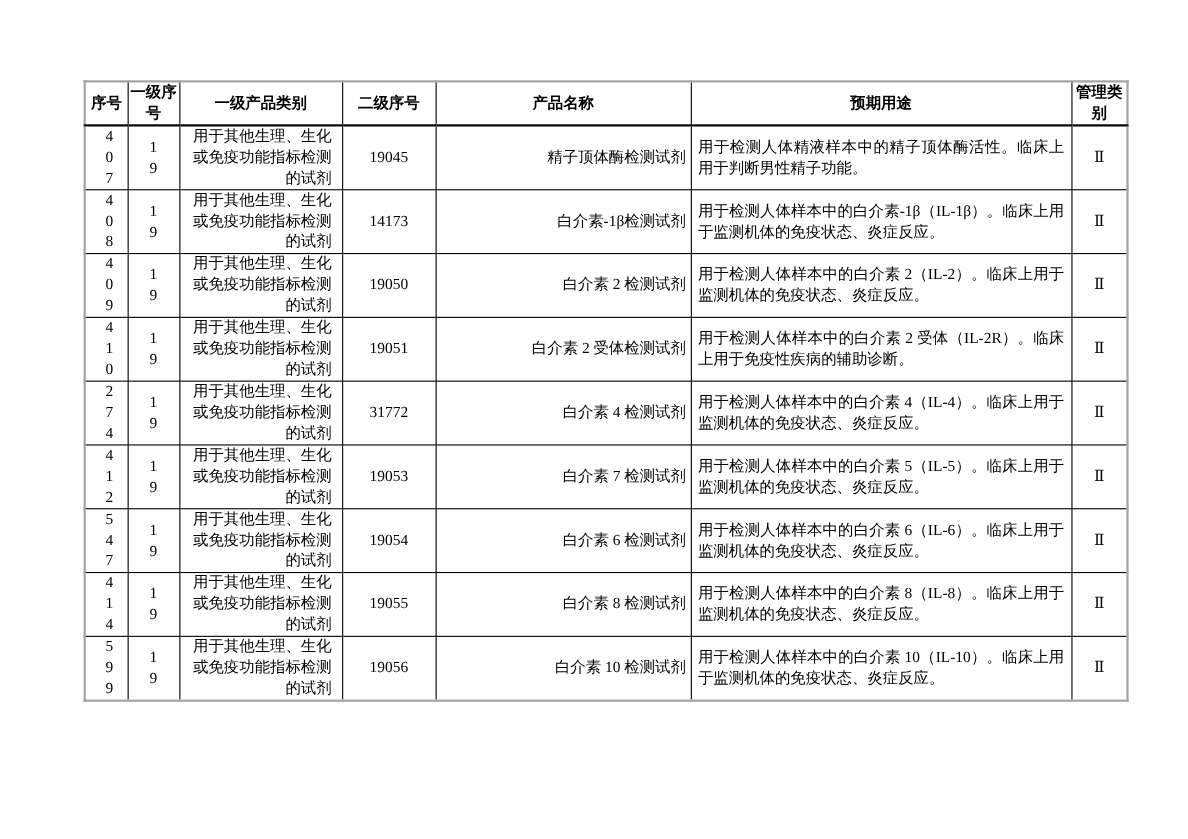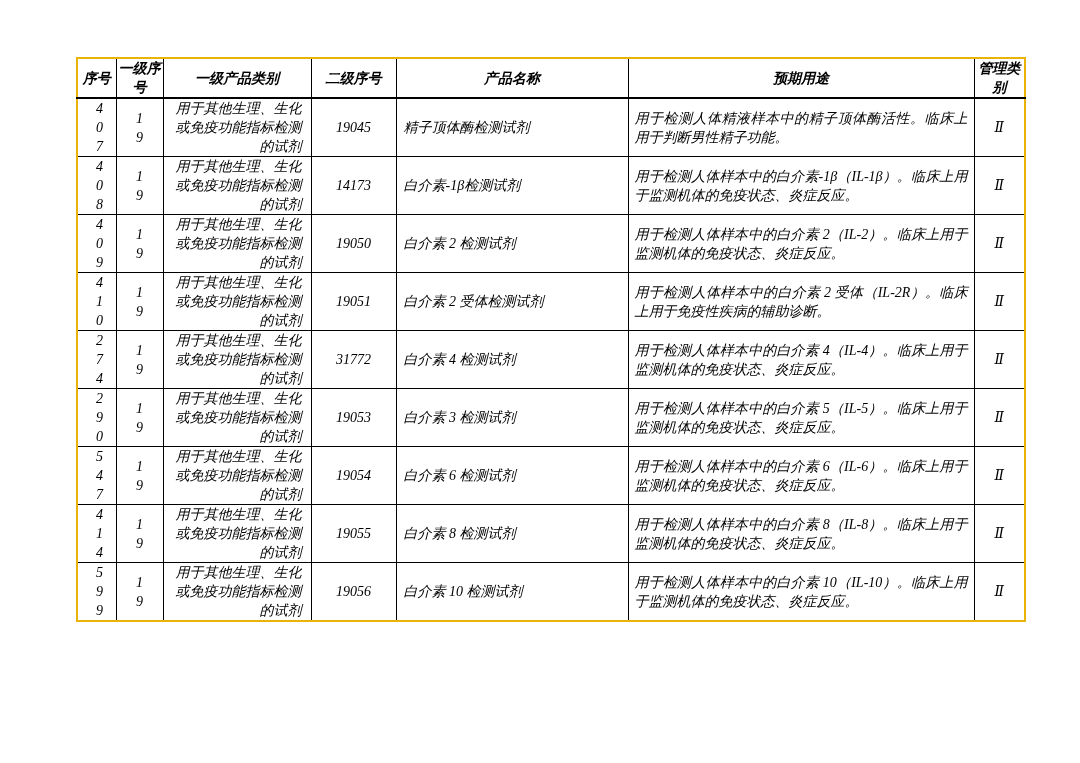--- a/index.html
+++ b/index.html
@@ -10,26 +10,25 @@
   body {
     width: 1080px;
     height: 763px;
     position: relative;
     font-family: "Liberation Serif", "DejaVu Serif", serif;
     color: #000000;
   }
   table.catalog {
     position: absolute;
     left: 76px;
-    top: 57px;
+    top: 73px;
     width: 948px;
     border-collapse: collapse;
     table-layout: fixed;
-    border: 2px solid #eab308;
-    font-style: italic;
+    border: 2px solid #a3a3a3;
   }
   table.catalog th,
   table.catalog td {
     border: 1px solid #000000;
     font-size: 14px;
     line-height: 19px;
     vertical-align: middle;
     overflow: hidden;
     word-break: break-all;
   }
@@ -38,21 +37,21 @@
   table.catalog thead th {
     font-weight: bold;
     text-align: center;
     padding: 0 2px;
     border-bottom: 2px solid #000000;
   }
   th.h-narrow  { padding: 0 6px; }
   th.h-narrow2 { padding: 0 4px; }
   td.center   { text-align: center; padding: 0 18px; }
   td.category { text-align: right; padding: 0 9px 0 4px; }
-  td.product  { text-align: left; padding: 0 4px 0 7px; margin-left: 14px; }
+  td.product  { text-align: right; padding: 0 4px 0 7px; margin-left: 14px; }
   td.use      { text-align: justify; padding: 2px 6px 2px 6px; margin-left: 47px; }
   td.mclass   { text-align: center; }
 </style>
 </head>
 <body>
 
 <table class="catalog">
   <colgroup>
     <col style="width:39px">
     <col style="width:47px">
@@ -113,25 +112,25 @@
       <tr>
         <td class="center">274</td>
         <td class="center">19</td>
         <td class="category">用于其他生理、生化或免疫功能指标检测的试剂</td>
         <td class="center">31772</td>
         <td class="product">白介素 4 检测试剂</td>
         <td class="use">用于检测人体样本中的白介素 4（IL-4）。临床上用于监测机体的免疫状态、炎症反应。</td>
         <td class="center mclass">Ⅱ</td>
       </tr>
       <tr>
-        <td class="center">290</td>
+        <td class="center">412</td>
         <td class="center">19</td>
         <td class="category">用于其他生理、生化或免疫功能指标检测的试剂</td>
         <td class="center">19053</td>
-        <td class="product">白介素 3 检测试剂</td>
+        <td class="product">白介素 7 检测试剂</td>
         <td class="use">用于检测人体样本中的白介素 5（IL-5）。临床上用于监测机体的免疫状态、炎症反应。</td>
         <td class="center mclass">Ⅱ</td>
       </tr>
       <tr>
         <td class="center">547</td>
         <td class="center">19</td>
         <td class="category">用于其他生理、生化或免疫功能指标检测的试剂</td>
         <td class="center">19054</td>
         <td class="product">白介素 6 检测试剂</td>
         <td class="use">用于检测人体样本中的白介素 6（IL-6）。临床上用于监测机体的免疫状态、炎症反应。</td>

